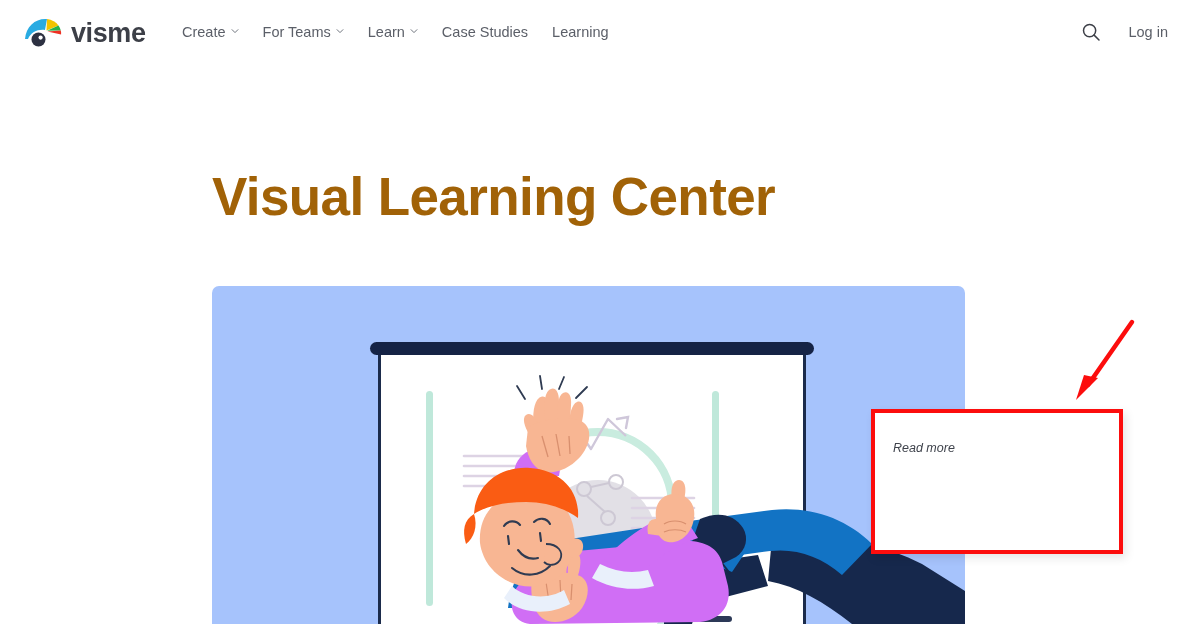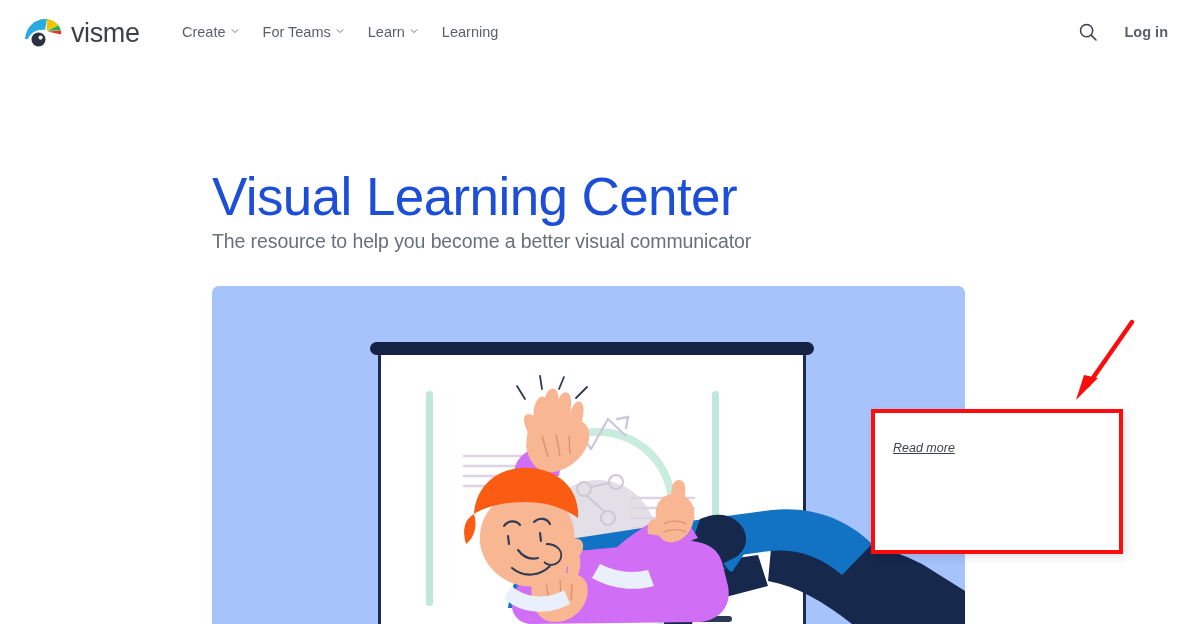--- a/index.html
+++ b/index.html
@@ -20,21 +20,21 @@
     display: flex; align-items: center;
   }
   .logo-wrap {
     position: absolute; left: 24px; top: 15px;
     display: flex; align-items: center; gap: 7px;
     height: 34px;
   }
   .logo-mark { width: 40px; height: 31px; display: block; }
   .logo-text {
     font-size: 27px; color: #3c3f47; letter-spacing: -0.4px;
-    font-weight: 400; line-height: 1;
+    font-weight: 700; line-height: 1;
     position: relative; top: 1px;
   }
 
   .nav {
     position: absolute; left: 170px; top: 0; height: 63px;
     display: flex; align-items: flex-start; gap: 0px;
   }
   .nav-item {
     display: flex; align-items: center; gap: 5px;
     font-size: 14.5px; color: #5b5f68;
@@ -49,27 +49,27 @@
 
   .header-right {
     position: absolute; right: 24px; top: 0; height: 63px;
     display: flex; align-items: center; gap: 26px;
   }
   .search-btn {
     width: 22px; height: 22px; cursor: pointer;
     display: flex; align-items: center; justify-content: center;
   }
   .login-link {
-    font-size: 14.5px; color: #5b5f68; cursor: pointer; white-space: nowrap; font-weight: bold;
+    font-size: 14.5px; color: #5b5f68; cursor: pointer; white-space: nowrap;
   }
 
   
   .hero-title {
     position: absolute; left: 212px; top: 168px;
-    font-size: 53px; font-weight: 400; color: #1d4ed8;
+    font-size: 53px; font-weight: 700; color: #a16207;
     letter-spacing: -0.6px; line-height: 1.1;
     white-space: nowrap;
   }
   .hero-sub {
     position: absolute; left: 212px; top: 230px;
     font-size: 19.5px; color: #6a6f78; font-weight: 400;
     letter-spacing: -0.1px; white-space: nowrap;
   }
 
   
@@ -91,21 +91,21 @@
     padding: 19px 20px 0 18px;
     box-shadow: 3px 4px 9px rgba(0,0,0,0.10);
   }
   .card-title {
     font-size: 16.5px; font-weight: 700; color: #1d2330;
     line-height: 1.72; letter-spacing: -0.2px;
   }
   .card-readmore {
     display: inline-block; margin-top: 9px;
     font-size: 12.5px; font-style: italic; color: #3f434c;
-    text-decoration: underline; cursor: pointer;
+    cursor: pointer;
   }
 
   
   .red-arrow {
     position: absolute; left: 1062px; top: 312px;
     width: 86px; height: 96px; pointer-events: none;
   }
 </style>
 </head>
 <body>
@@ -147,37 +147,39 @@
       </div>
       <div class="nav-item">
         <span>Learn</span>
         <span class="caret">
           <svg width="8" height="8" viewBox="0 0 10 10">
               <path d="M1 3 L5 7 L9 3" fill="none" stroke="#6a6f78" stroke-width="1.2"></path>
             </svg>
         </span>
       </div>
       <div class="nav-item">
+        <span>Case Studies</span>
+      </div>
+      <div class="nav-item">
         <span>Learning</span>
       </div>
     </nav>
 
     <div class="header-right">
       <span class="search-btn">
         <svg width="20" height="20" viewBox="0 0 20 20">
           <circle cx="8.6" cy="8.6" r="6.1" fill="none" stroke="#3c3f47" stroke-width="1.5"></circle>
           <line x1="13.1" y1="13.1" x2="18" y2="18" stroke="#3c3f47" stroke-width="1.5" stroke-linecap="round"></line>
         </svg>
       </span>
       <span class="login-link">Log in</span>
     </div>
   </div>
 
   <h1 class="hero-title">Visual Learning Center</h1>
-  <div class="hero-sub">The resource to help you become a better visual communicator</div>
 
   <div class="banner">
     <span>
     <svg width="753" height="338" viewBox="0 0 753 338" xmlns="http://www.w3.org/2000/svg">
       <defs>
         <clipPath id="boardclip">
               <rect x="166" y="62" width="428" height="276"></rect>
             </clipPath>
       </defs>
 

